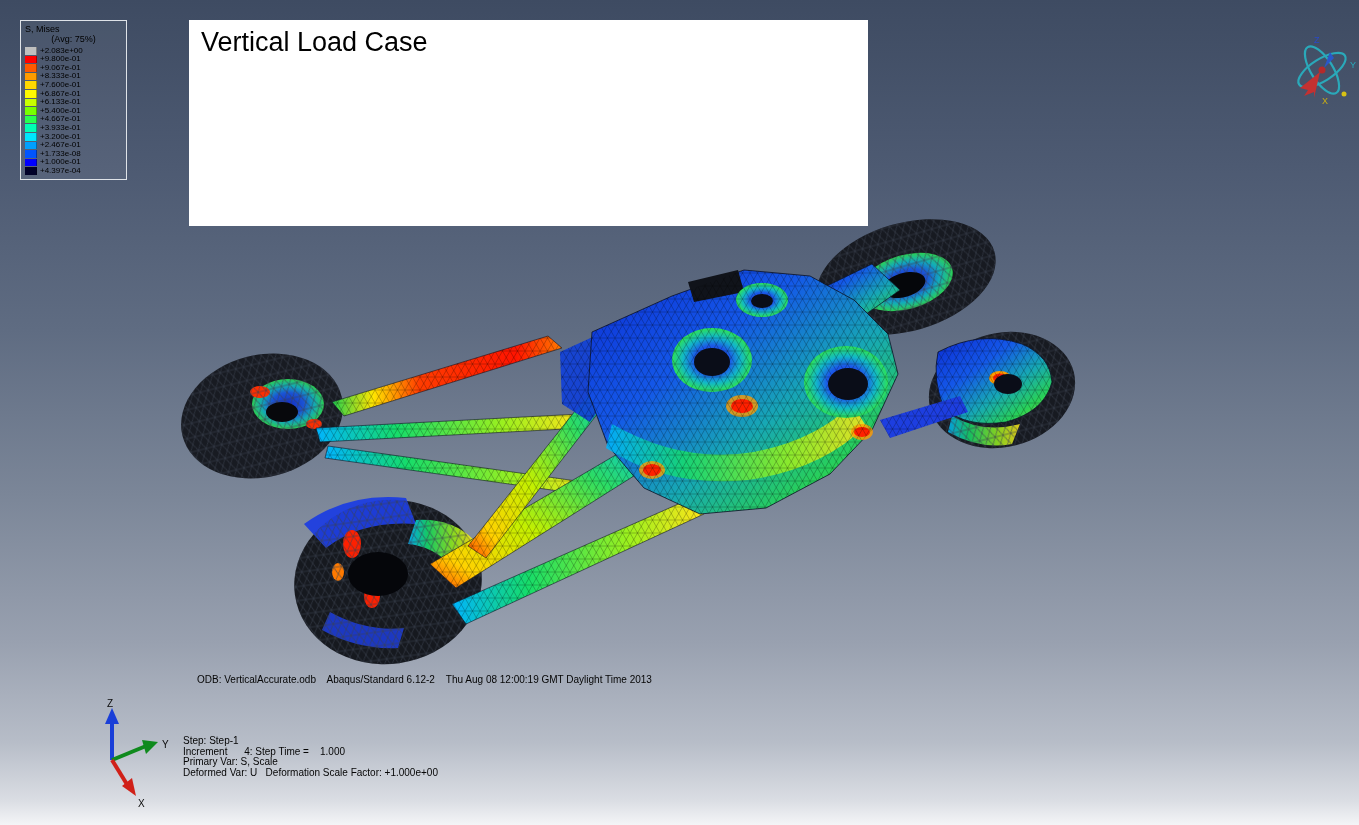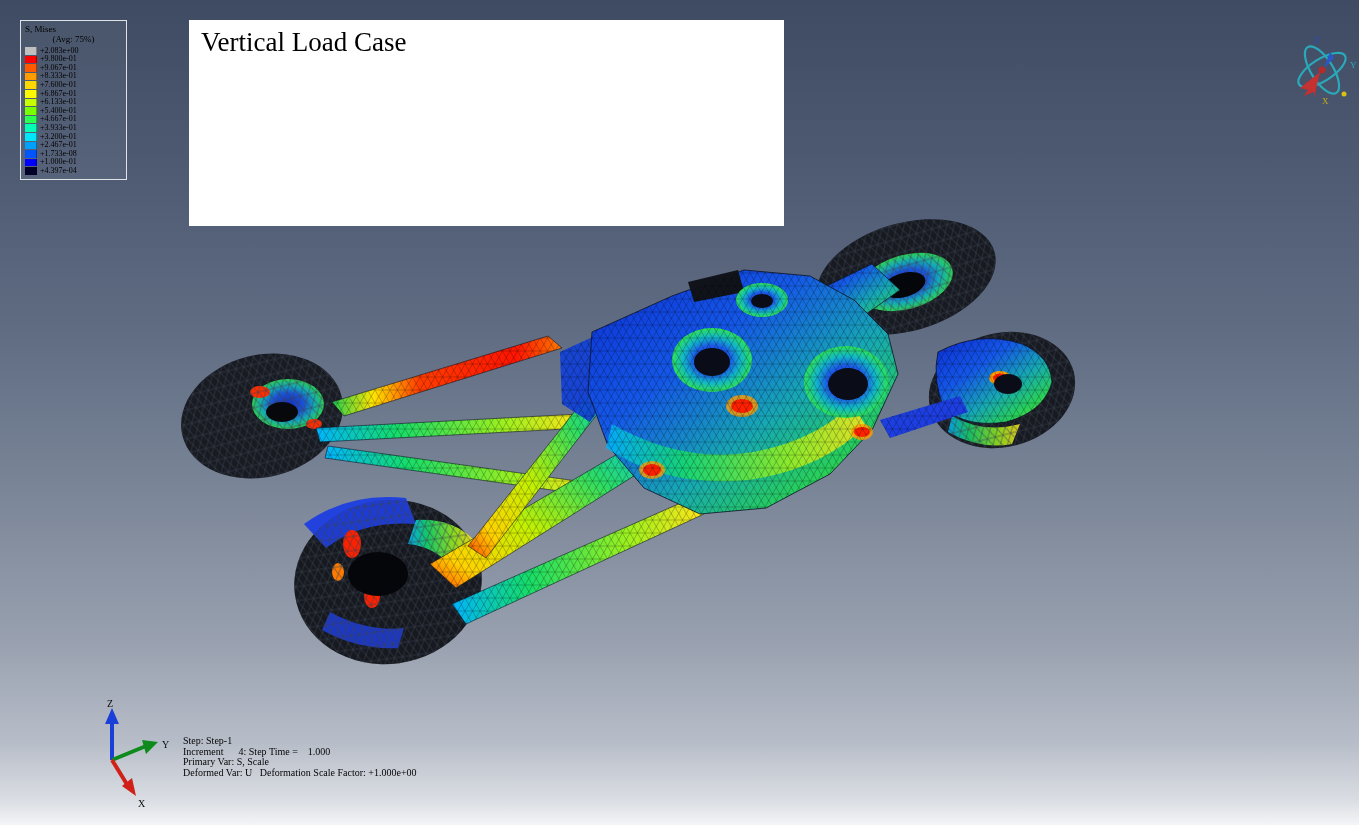--- a/index.html
+++ b/index.html
@@ -1,33 +1,33 @@
 <!DOCTYPE html>
 <html><head>
 <meta charset="utf-8">
 <style>
   html,body{margin:0;padding:0;background:#222;}
   #viewport{
     position:relative;width:1359px;height:825px;overflow:hidden;
-    font-family:Liberation Serif, serif;
+    font-family:Liberation Sans, sans-serif;
     background:linear-gradient(180deg,#3e4b62 0%,#4d5a72 20%,#5f6c82 40%,#7b8698 60%,#99a1b0 78%,#b7bdc8 90%,#dadde3 97%,#f4f5f7 100%);
   }
   
   .legend{
     position:absolute;left:20px;top:20px;width:97px;
     border:1px solid #dfe3e8;background:rgba(255,255,255,0.05);
     padding:3px 4px 4px 4px;color:#000;z-index:5;
   }
   .legend-title{font-size:9px;line-height:10px;white-space:pre;}
   .legend-sub{font-size:9px;line-height:10px;margin-bottom:2px;white-space:pre;text-align:center;}
   .legend-row{display:flex;align-items:flex-end;height:8.6px;}
   .legend-swatch{width:11px;height:7.6px;flex:none;border-right:1px solid rgba(0,0,0,.35);}
   .legend-value{font-size:8px;margin-left:3px;white-space:pre;color:#000;}
   
-  .annotation{position:absolute;left:189px;top:20px;width:595px;height:206px;background:#ffffff;z-index:4;}
+  .annotation{position:absolute;left:189px;top:20px;width:679px;height:206px;background:#ffffff;z-index:4;}
   .annotation-title{font-size:27px;color:#000;padding:7px 12px;line-height:30px;}
   
   .odb-line{position:absolute;left:197px;top:674px;font-size:10px;color:#050505;white-space:pre;z-index:4;}
   .step-block{position:absolute;left:183px;top:736px;font-size:10px;color:#050505;line-height:10.5px;z-index:4;}
   .step-block div{white-space:pre;}
   
   .compass{position:absolute;left:1284px;top:32px;z-index:5;}
   .triad{position:absolute;left:74px;top:698px;z-index:5;}
   .model-layer{position:absolute;left:0;top:0;z-index:2;}
 </style>
@@ -256,20 +256,21 @@
         <ellipse cx="862" cy="432" rx="11" ry="8" fill="#ff9c00" opacity="0.8"></ellipse>
         <ellipse cx="862" cy="432" rx="8" ry="5" fill="#ff2000"></ellipse>
         <use href="#body" fill="url(#meshTint)"></use>
         <ellipse cx="712" cy="362" rx="18" ry="14" fill="#0a0d18"></ellipse>
         <ellipse cx="848" cy="384" rx="20" ry="16" fill="#0a0d18"></ellipse>
         <ellipse cx="762" cy="301" rx="11" ry="7" fill="#0a0d18"></ellipse>
       </g>
     </g>
   </svg>
 
+  <div class="odb-line">ODB: VerticalAccurate.odb    Abaqus/Standard 6.12-2    Thu Aug 08 12:00:19 GMT Daylight Time 2013</div>
 
   <div class="step-block">
     <div>Step: Step-1</div>
     <div>Increment      4: Step Time =    1.000</div>
     <div>Primary Var: S, Scale</div>
     <div>Deformed Var: U   Deformation Scale Factor: +1.000e+00</div>
   </div>
 
   <svg class="compass" width="76" height="76" viewBox="0 0 76 76">
     <ellipse cx="38" cy="38" rx="27" ry="11" fill="none" stroke="#2aa9ba" stroke-width="2.2" transform="rotate(-32 38 38)"></ellipse>

